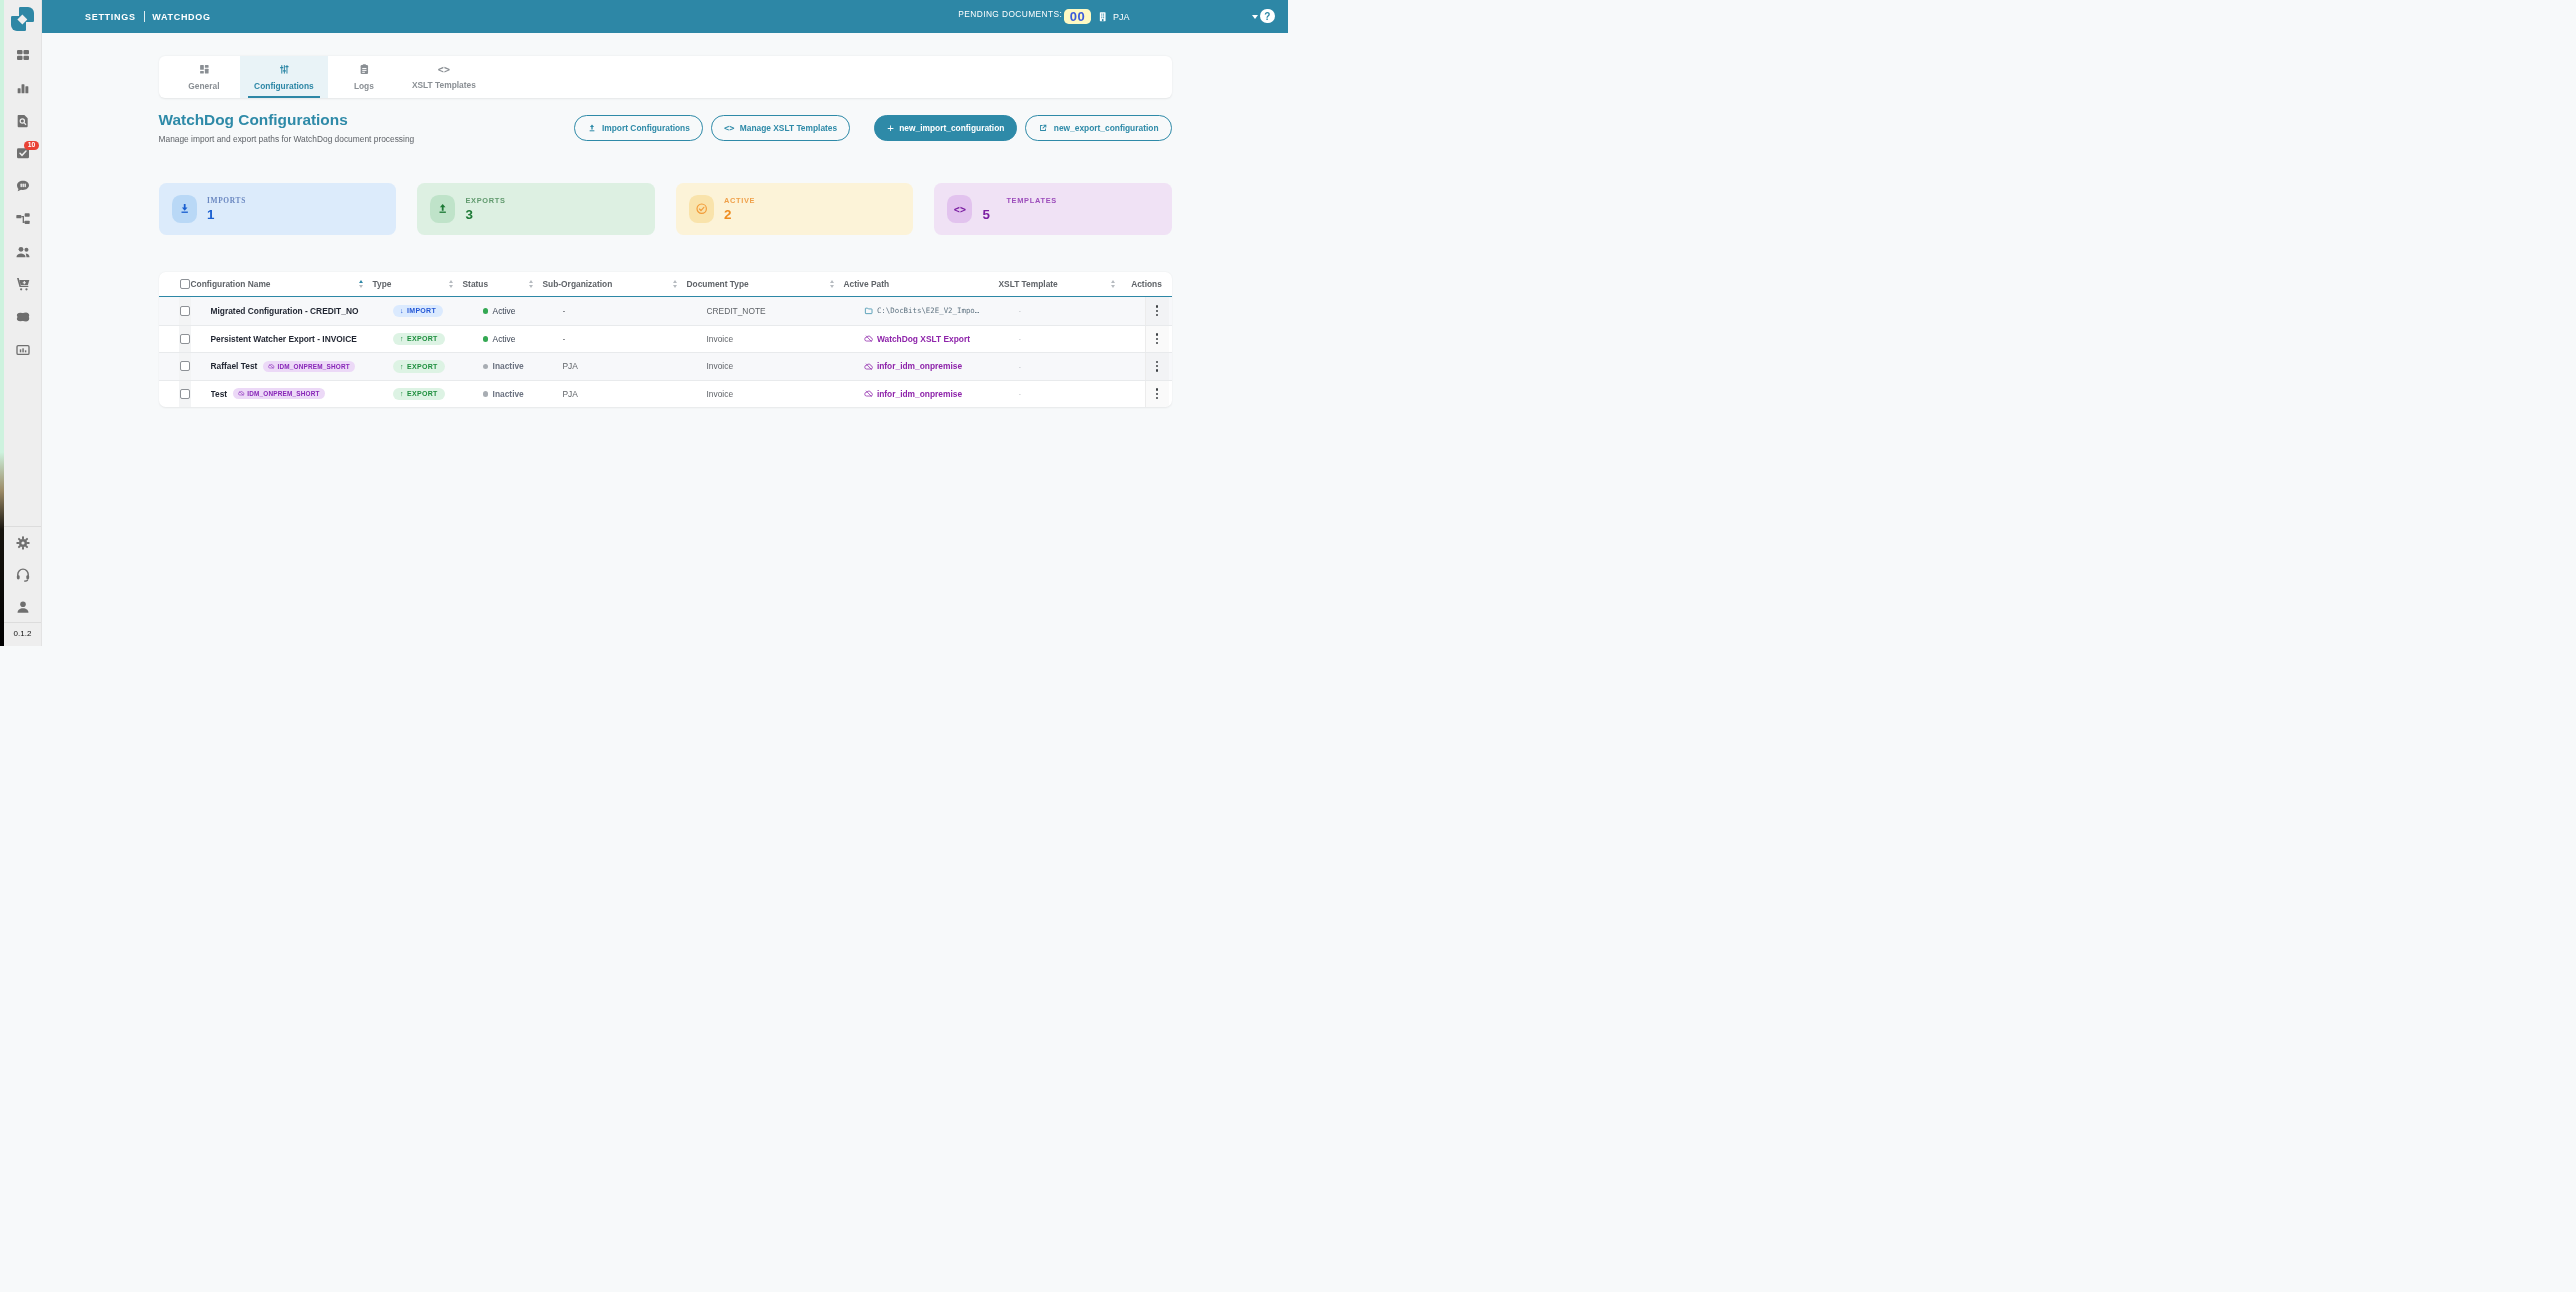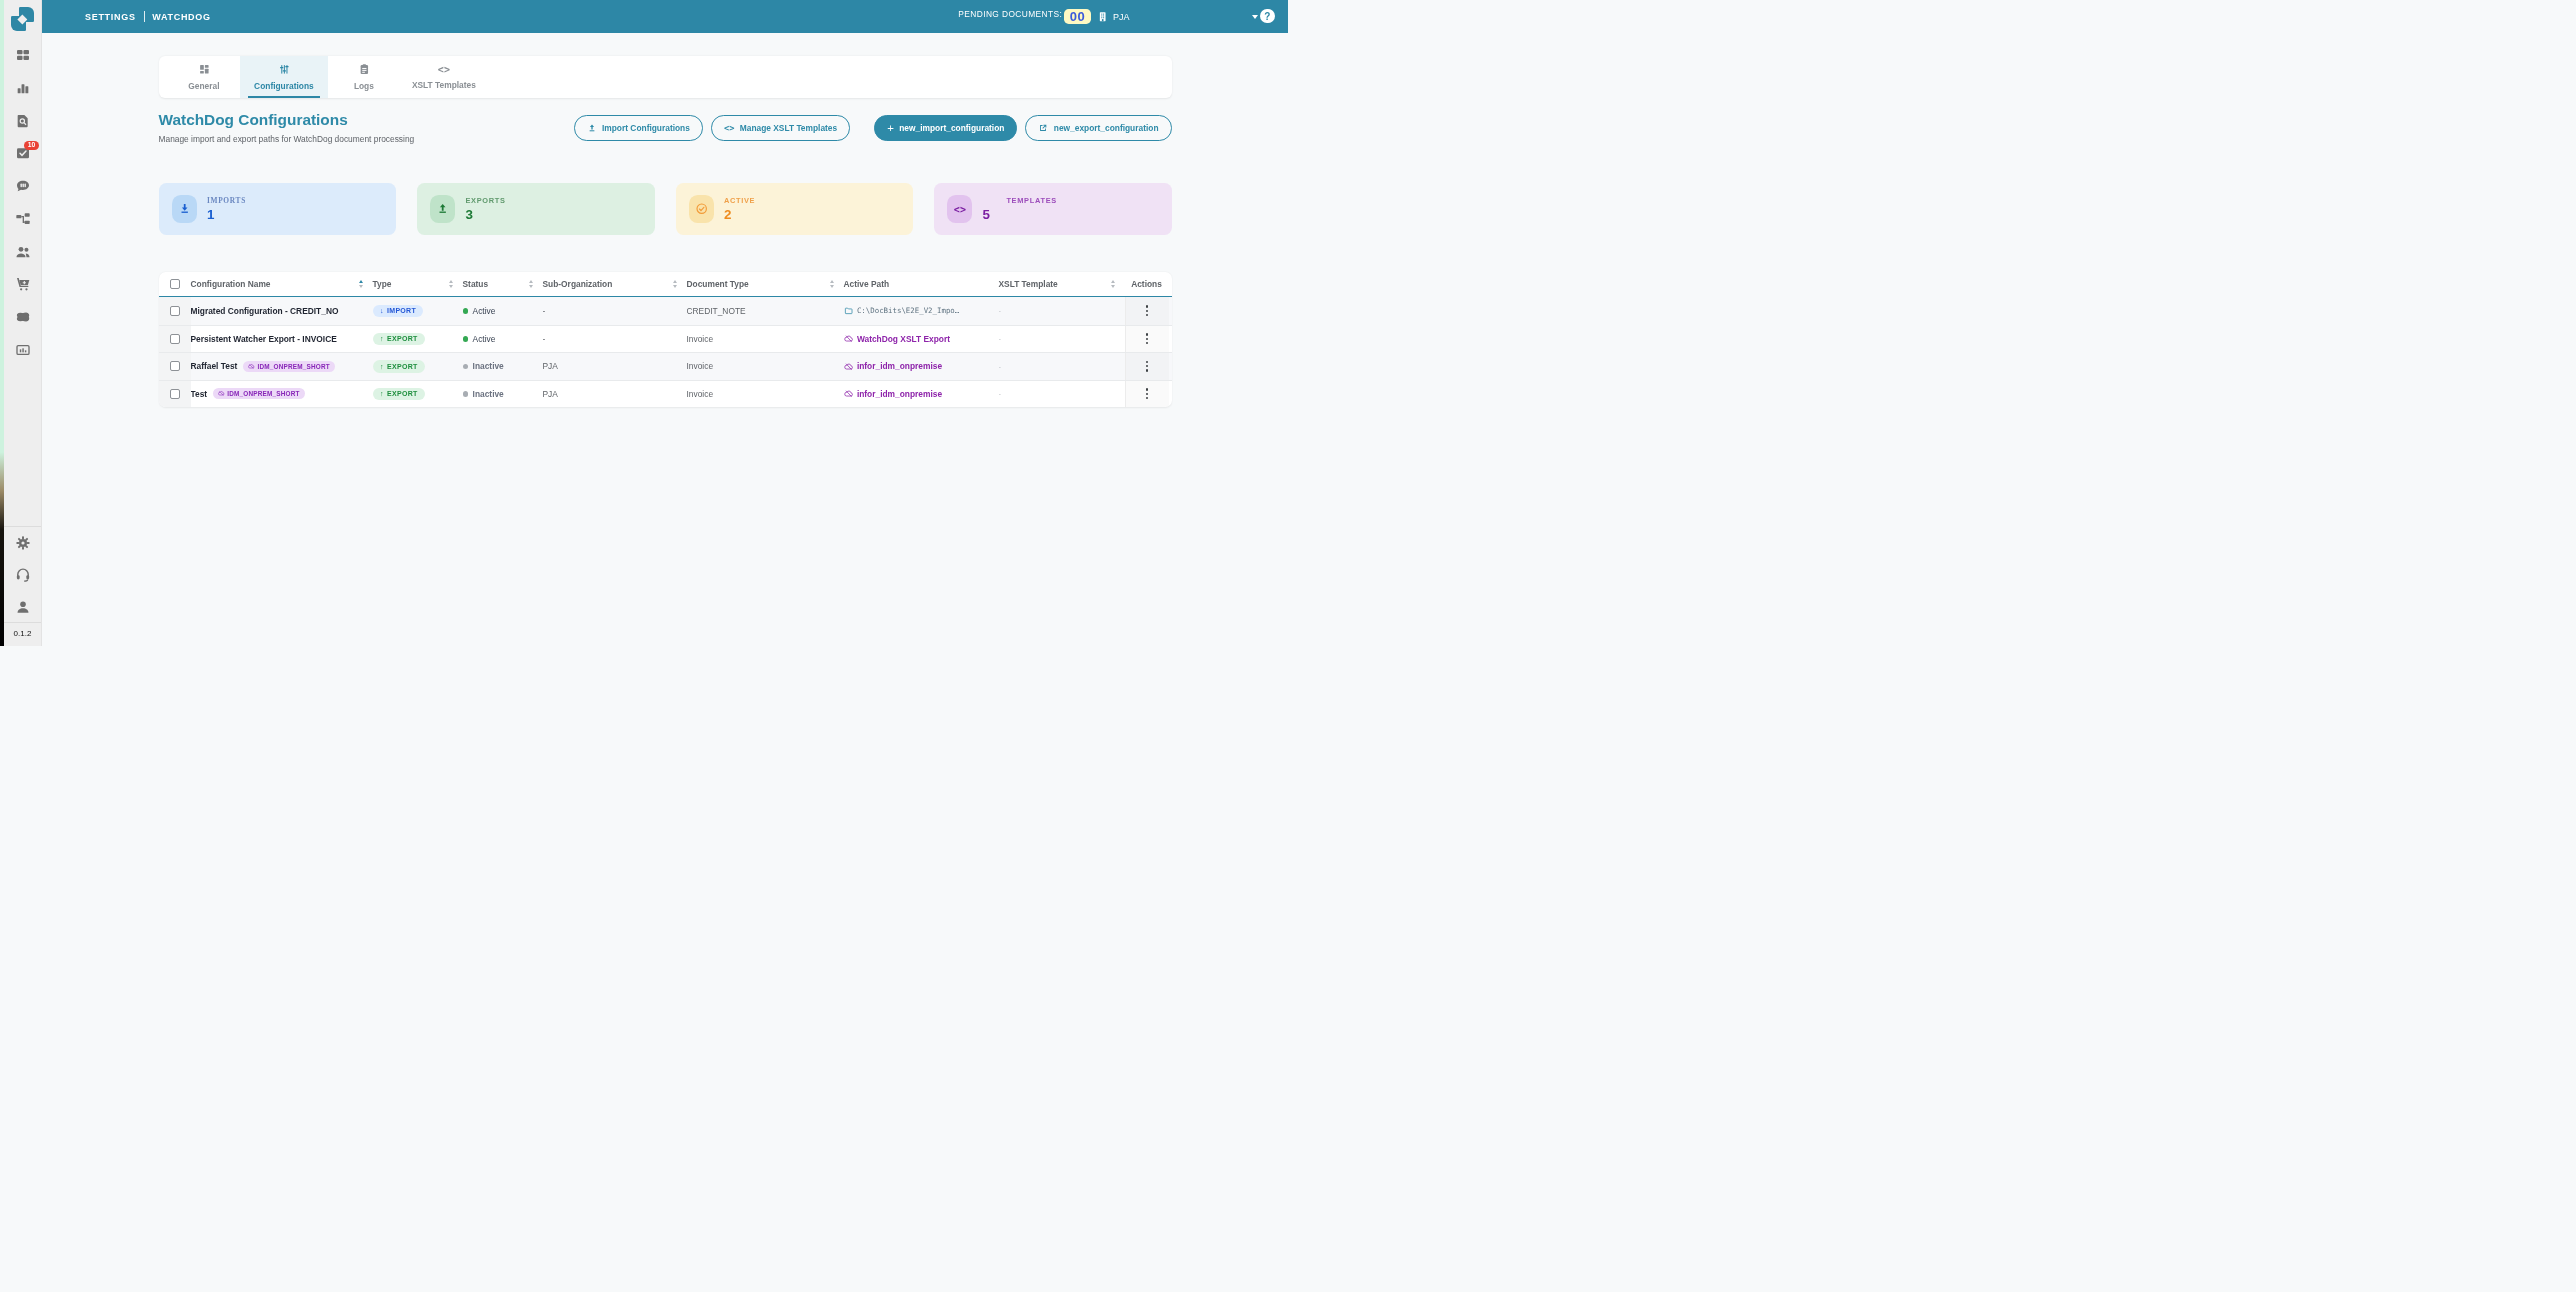--- a/index.html
+++ b/index.html
@@ -115,21 +115,21 @@
        font-size:8.4px; font-weight:bold; color:#5f6368; }
   .th.center{ justify-content:center; padding-right:0; }
   .sort{ display:flex; flex-direction:column; gap:1.7px; cursor:pointer;}
   .sort i{ width:0; height:0; border-left:2.7px solid transparent; border-right:2.7px solid transparent; display:block;}
   .sort .up{ border-bottom:3.3px solid #b6bbc0; }
   .sort .dn{ border-top:3.3px solid #b6bbc0; }
   .sort.asc .up{ border-bottom-color:#2d87a6; }
   .trow{ height:27.5px; }
   .trow + .trow{ border-top:0.7px solid #e8eaec; }
   .trow:nth-child(even){ background:#f7f8fa; }
-  .cell{ font-size:8.4px; color:#5f6368; padding-right:6.7px; overflow:hidden; white-space:nowrap; height:100%; display:flex; align-items:center;}
+  .cell{ font-size:8.4px; color:#5f6368; padding-right:6.7px; overflow:hidden; white-space:nowrap; height:100%; display:flex; align-items:center;margin-left:20px;}
   .cell-check{ justify-content:center; background:#f3f4f5; padding-right:0;}
   .thead .cell-check{ background:transparent; }
   .checkbox{ width:10px; height:10px; border:1.2px solid #8d9196; border-radius:2px; background:#fff; cursor:pointer;}
   .cfg-name{ font-weight:bold; color:#1f2430; gap:5.4px;}
   .org-pill{
     display:inline-flex; align-items:center; gap:2.7px; background:#ecd9f7; color:#8826b8;
     font-size:6.4px; font-weight:bold; letter-spacing:0.2px; padding:2px 5.4px; border-radius:6px; flex:0 0 auto;
   }
   .org-pill svg{ width:6.7px; height:6.7px; }
   .type-badge{

